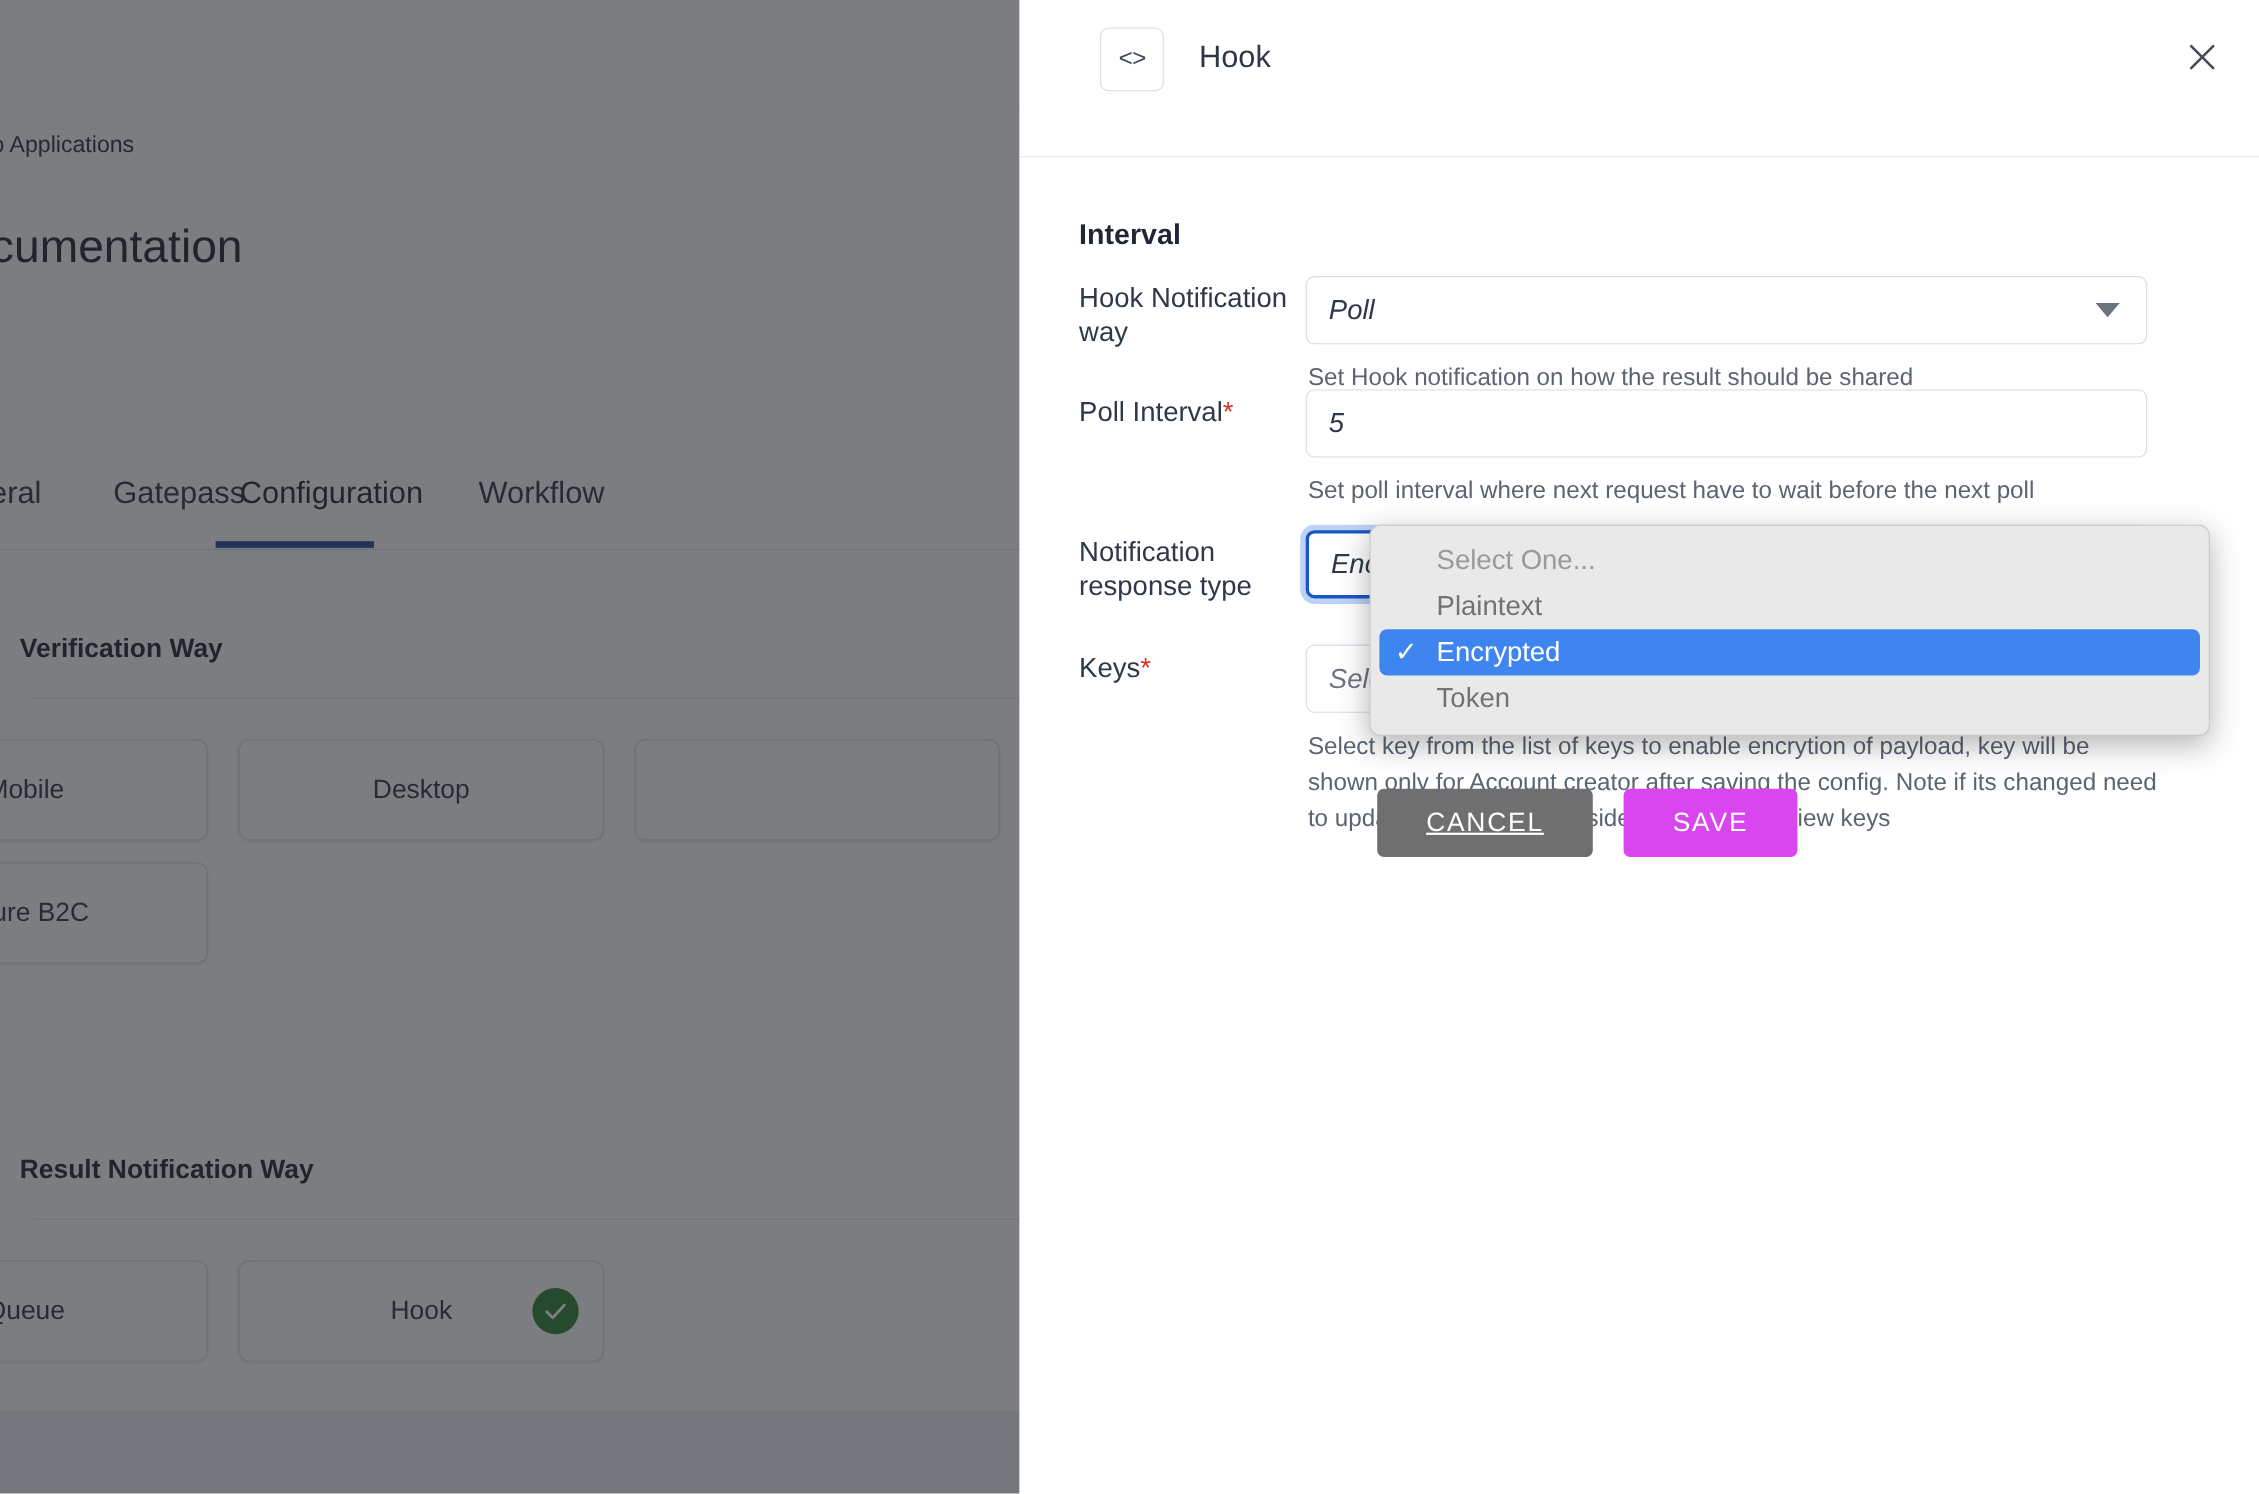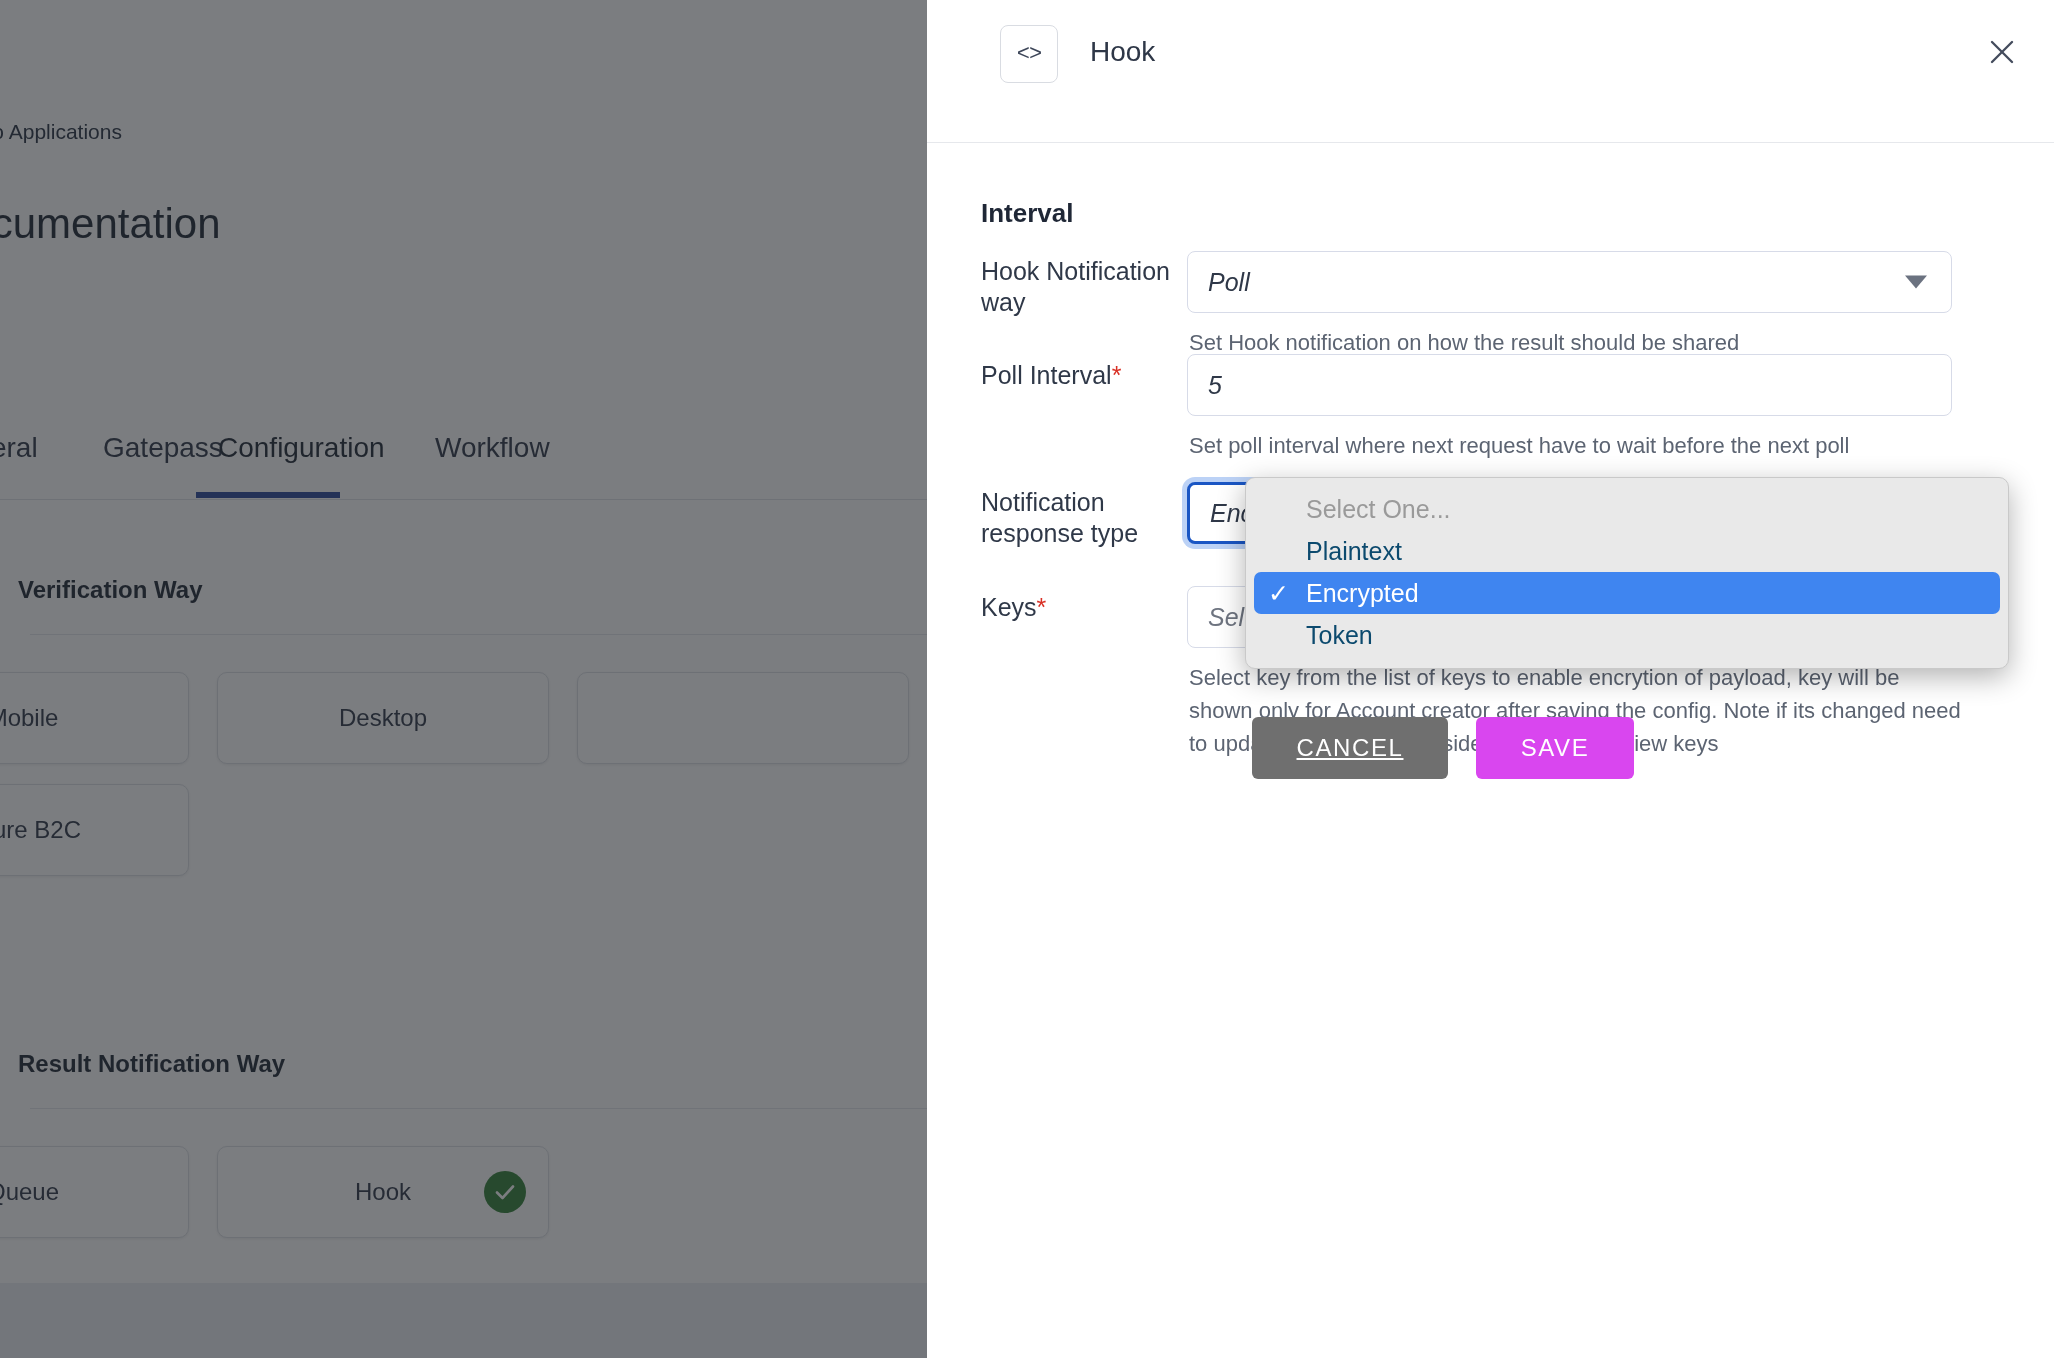--- a/index.html
+++ b/index.html
@@ -153,21 +153,21 @@
   
   .select-popup {
     position: absolute; left: 1245px; top: 477px;
     width: 762px; padding: 10px 0 12px 0;
     background: #e9e9e9; border: 1px solid #c9c9c9; border-radius: 10px;
     box-shadow: 0 8px 28px rgba(0,0,0,0.30);
     z-index: 50;
   }
   .popup-item {
     height: 42px; display: flex; align-items: center;
-    font-size: 25px; color: #0c4a6e; padding-left: 24px;
+    font-size: 25px; color: #737373; padding-left: 24px;
     position: relative; box-sizing: border-box;
   }
   .popup-item .tick {
     position: absolute; left: 22px; font-size: 25px; color: #fff;
   }
   .popup-item.has-tick { padding-left: 60px; }
   .popup-item.disabled { color: #9a9a9a; }
   .popup-item.selected {
     background: #3f85f0; color: #ffffff;
     margin: 0 8px; border-radius: 7px; padding-left: 52px;

